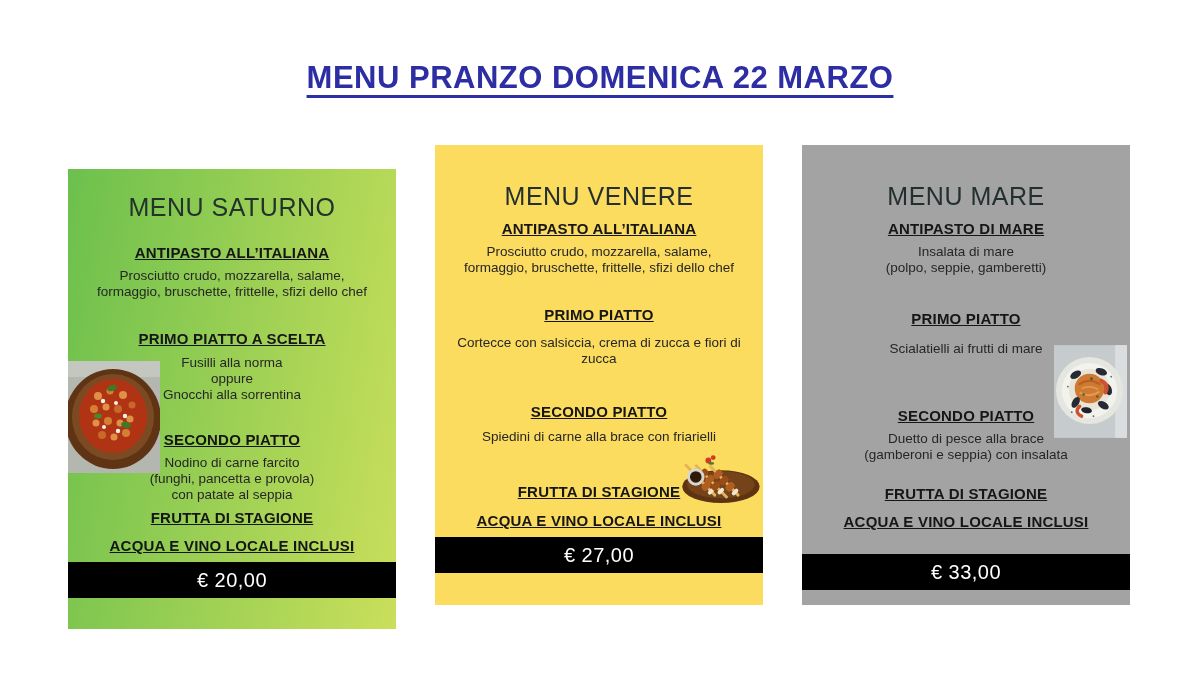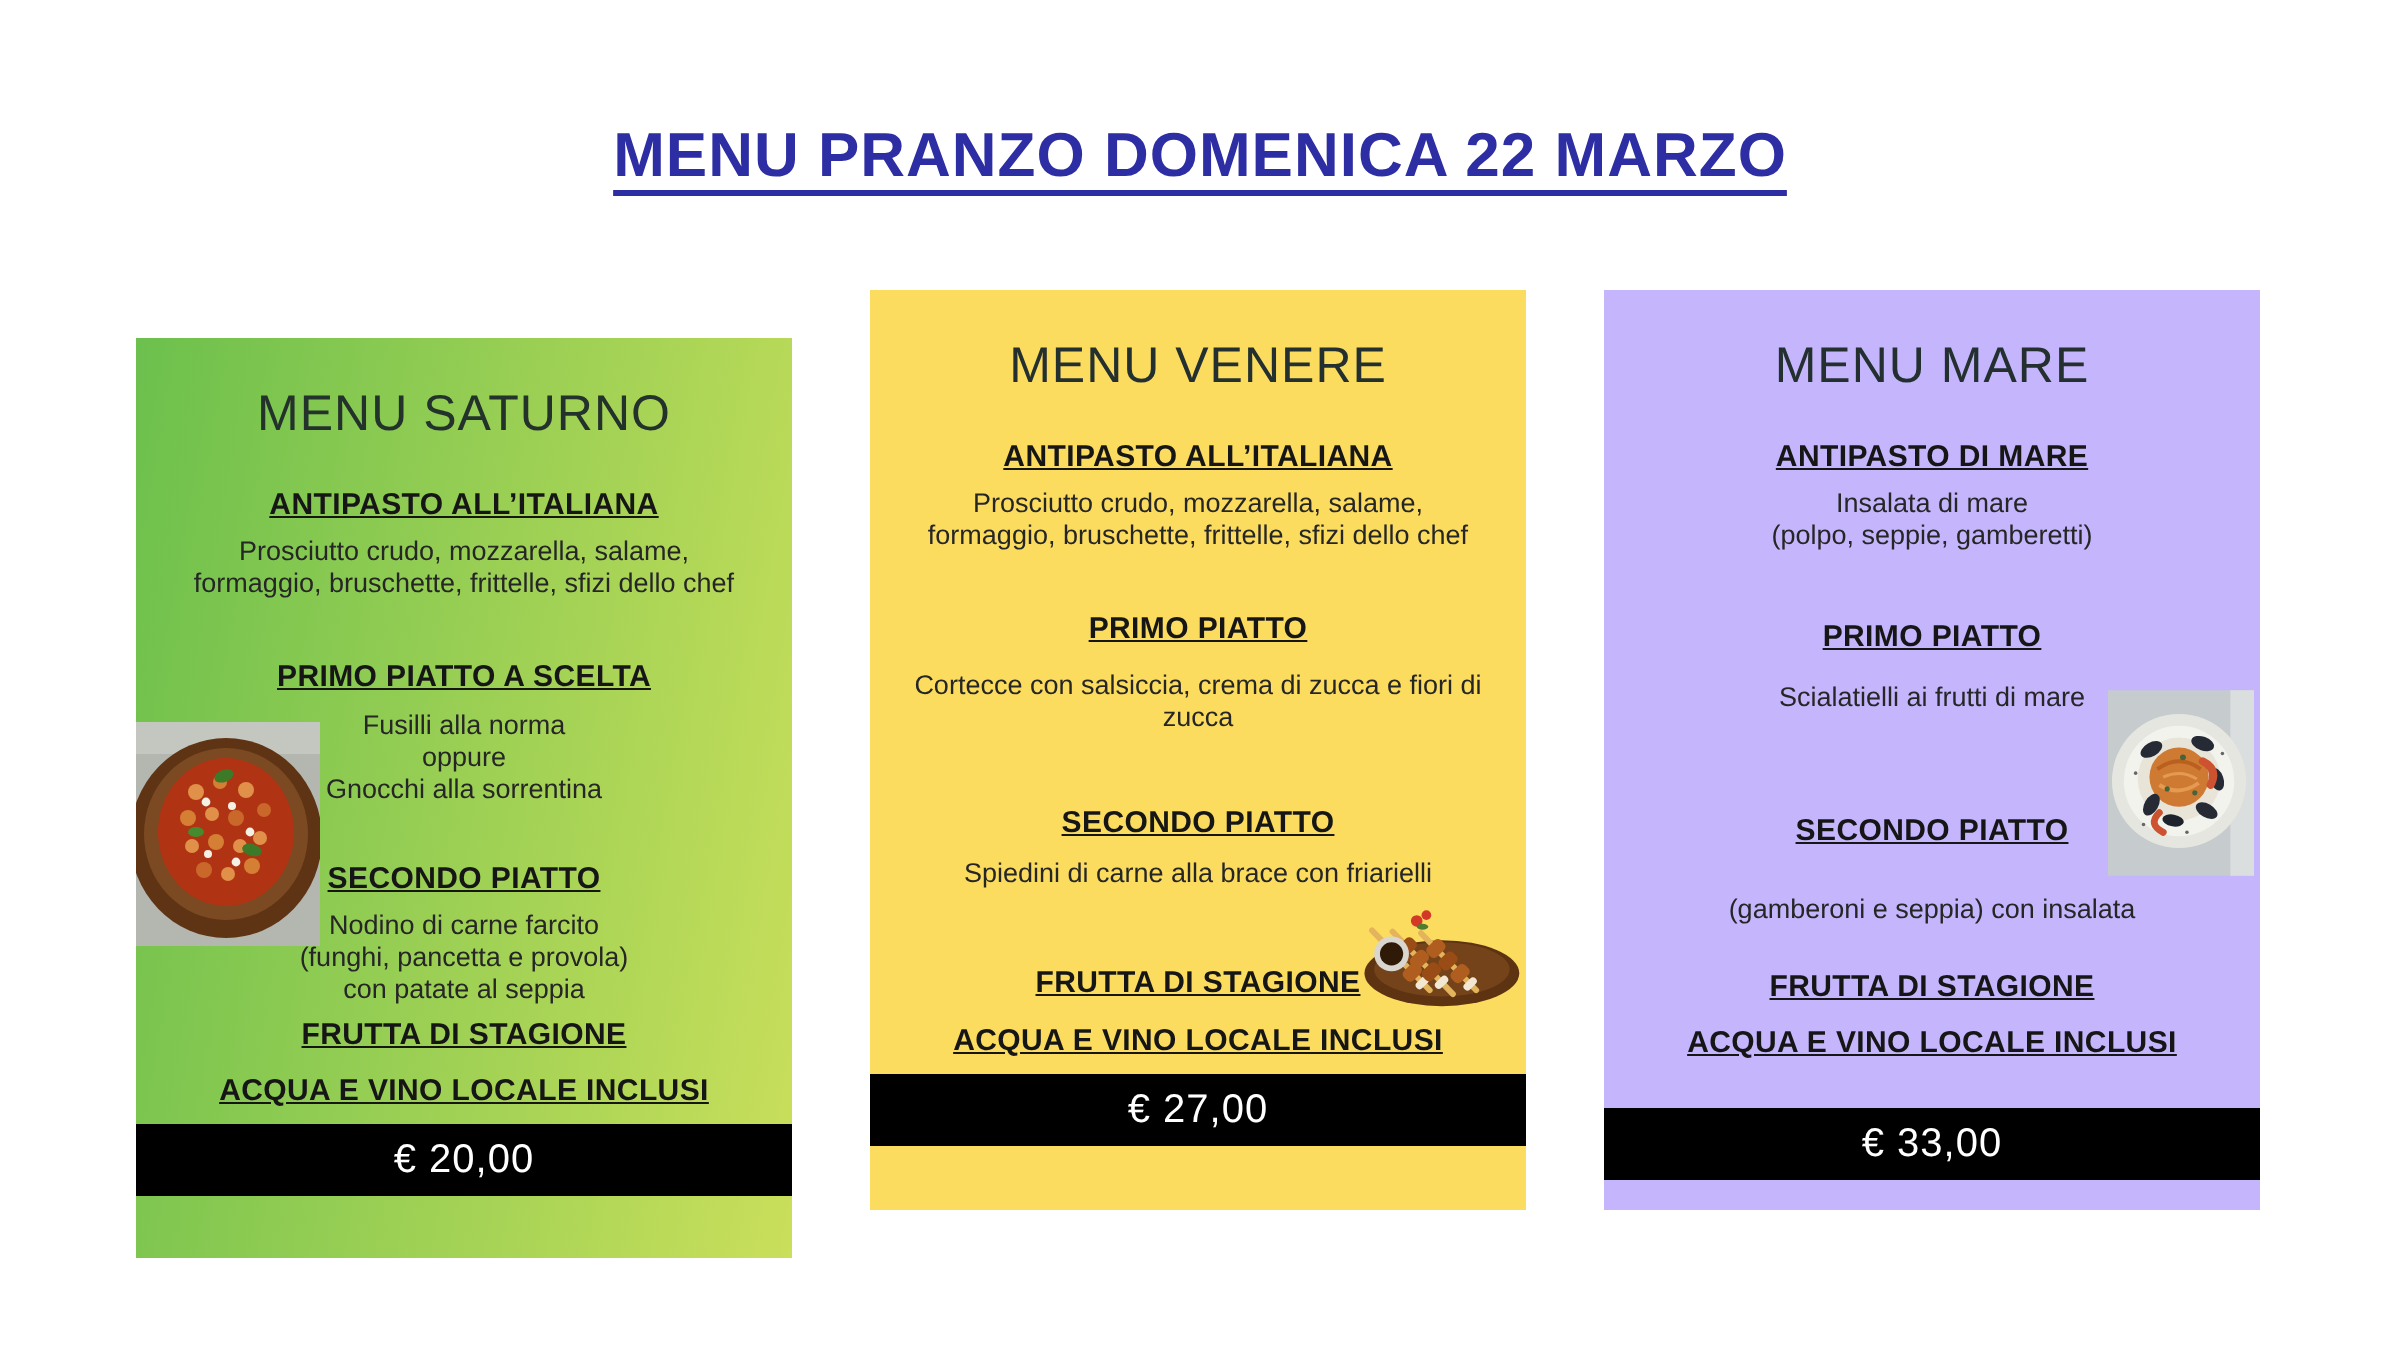--- a/index.html
+++ b/index.html
@@ -10,26 +10,26 @@
   .page-title {
     position:absolute; top:60px; left:0; width:100%;
     text-align:center; font-size:31px; font-weight:800; letter-spacing:.5px;
     color:#2d2da4;
     text-decoration:underline; text-decoration-thickness:3px; text-underline-offset:7px;
   }
 
   .card { position:absolute; top:145px; width:328px; height:460px; }
   .card-saturno { left:68px;  background:linear-gradient(100deg,#6cc04d 0%,#cadf5b 100%);margin-top:24px; }
   .card-venere  { left:435px; background:#fbdc5f; }
-  .card-mare    { left:802px; background:#c4b5fd; }
+  .card-mare    { left:802px; background:#a3a3a3; }
 
   .card > div, .card > h2, .card > h3, .card > p { position:absolute; left:0; width:100%; text-align:center; }
 
   .card-name { font-size:25px; font-weight:400; color:#23322b; letter-spacing:.5px; top:24px; }
-  .card-mare .card-name, .card-venere .card-name { color:#23302f; }
+  .card-mare .card-name, .card-venere .card-name { color:#23302f;margin-top:13px; }
 
   .sec-h { font-size:15px; font-weight:700; color:#161616; letter-spacing:.2px;text-decoration:underline; }
   .ln    { font-size:13.5px; font-weight:400; color:#262626; line-height:16px; }
 
   .price {
     left:50% !important; transform:translateX(-50%);
     width:160px; height:36px; background:#000000;
     display:flex; align-items:center; justify-content:center;
   }
   .price span { color:#ffffff; font-size:20px; letter-spacing:.5px; }
@@ -158,20 +158,21 @@
     <h2 class="card-name">MENU MARE</h2>
 
     <h3 class="sec-h" style="top:75px">ANTIPASTO DI MARE</h3>
     <p class="ln" style="top:99px">Insalata di mare</p>
     <p class="ln" style="top:115px">(polpo, seppie, gamberetti)</p>
 
     <h3 class="sec-h" style="top:165px">PRIMO PIATTO</h3>
     <p class="ln" style="top:196px">Scialatielli ai frutti di mare</p>
 
     <h3 class="sec-h" style="top:262px">SECONDO PIATTO</h3>
+    <p class="ln" style="top:286px">Duetto di pesce alla brace</p>
     <p class="ln" style="top:302px">(gamberoni e seppia) con insalata</p>
 
     <h3 class="sec-h" style="top:340px">FRUTTA DI STAGIONE</h3>
     <h3 class="sec-h" style="top:368px">ACQUA E VINO LOCALE INCLUSI</h3>
 
     <div class="price" style="top:409px">
       <span>€ 33,00</span>
     </div>
 
     <svg class="photo photo-mare" viewBox="0 0 74 94" aria-hidden="true">

